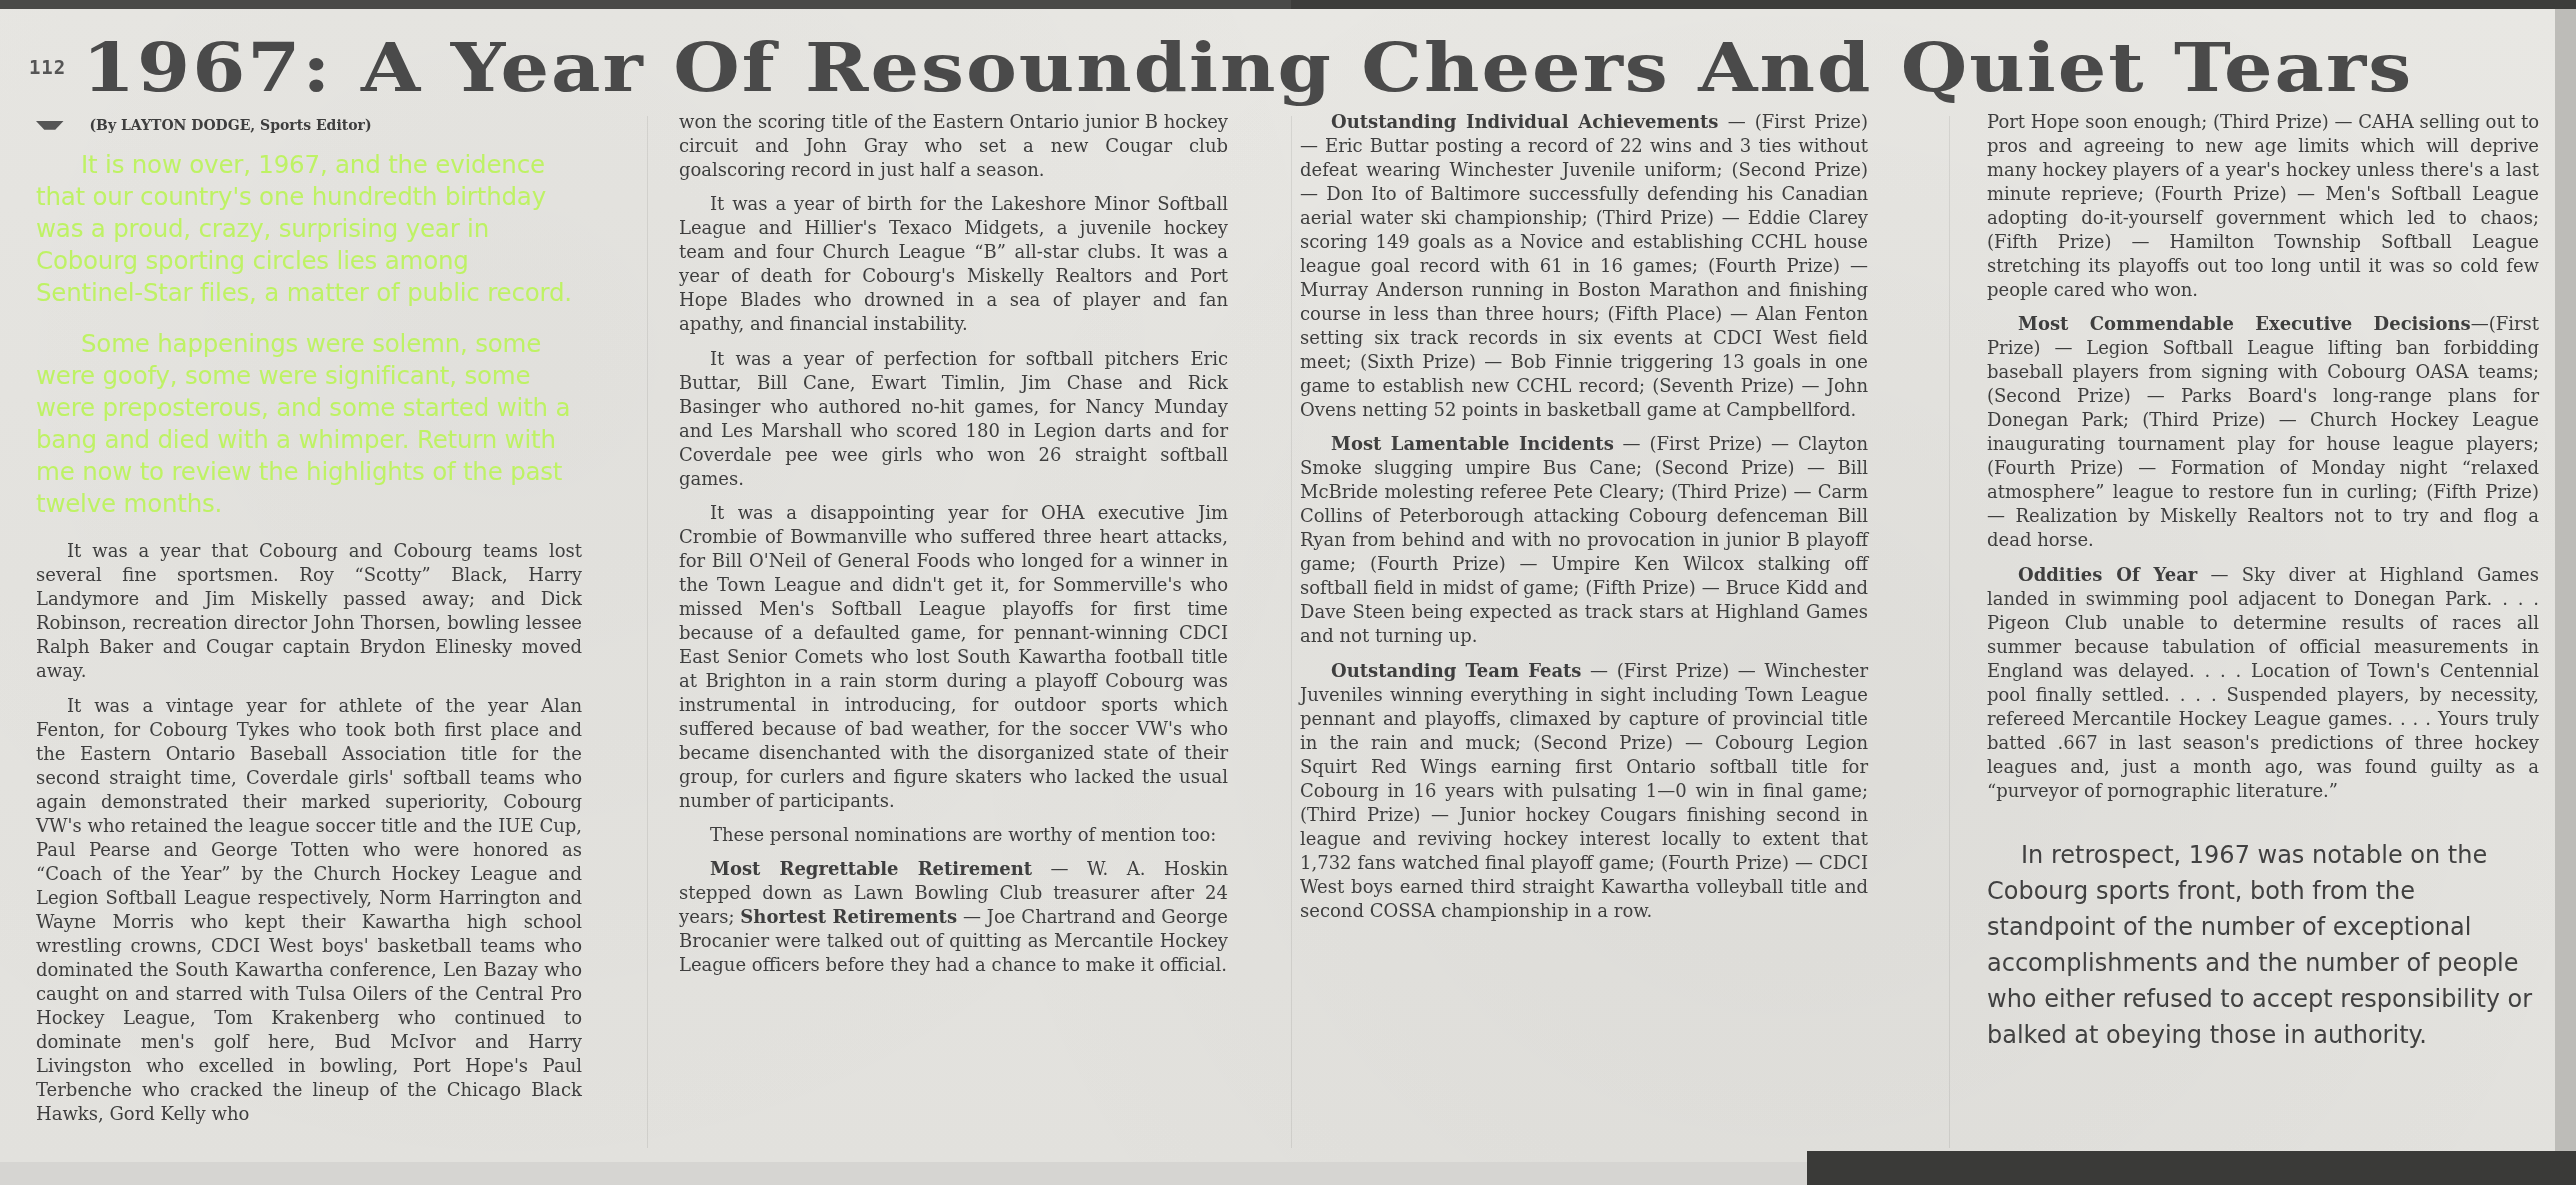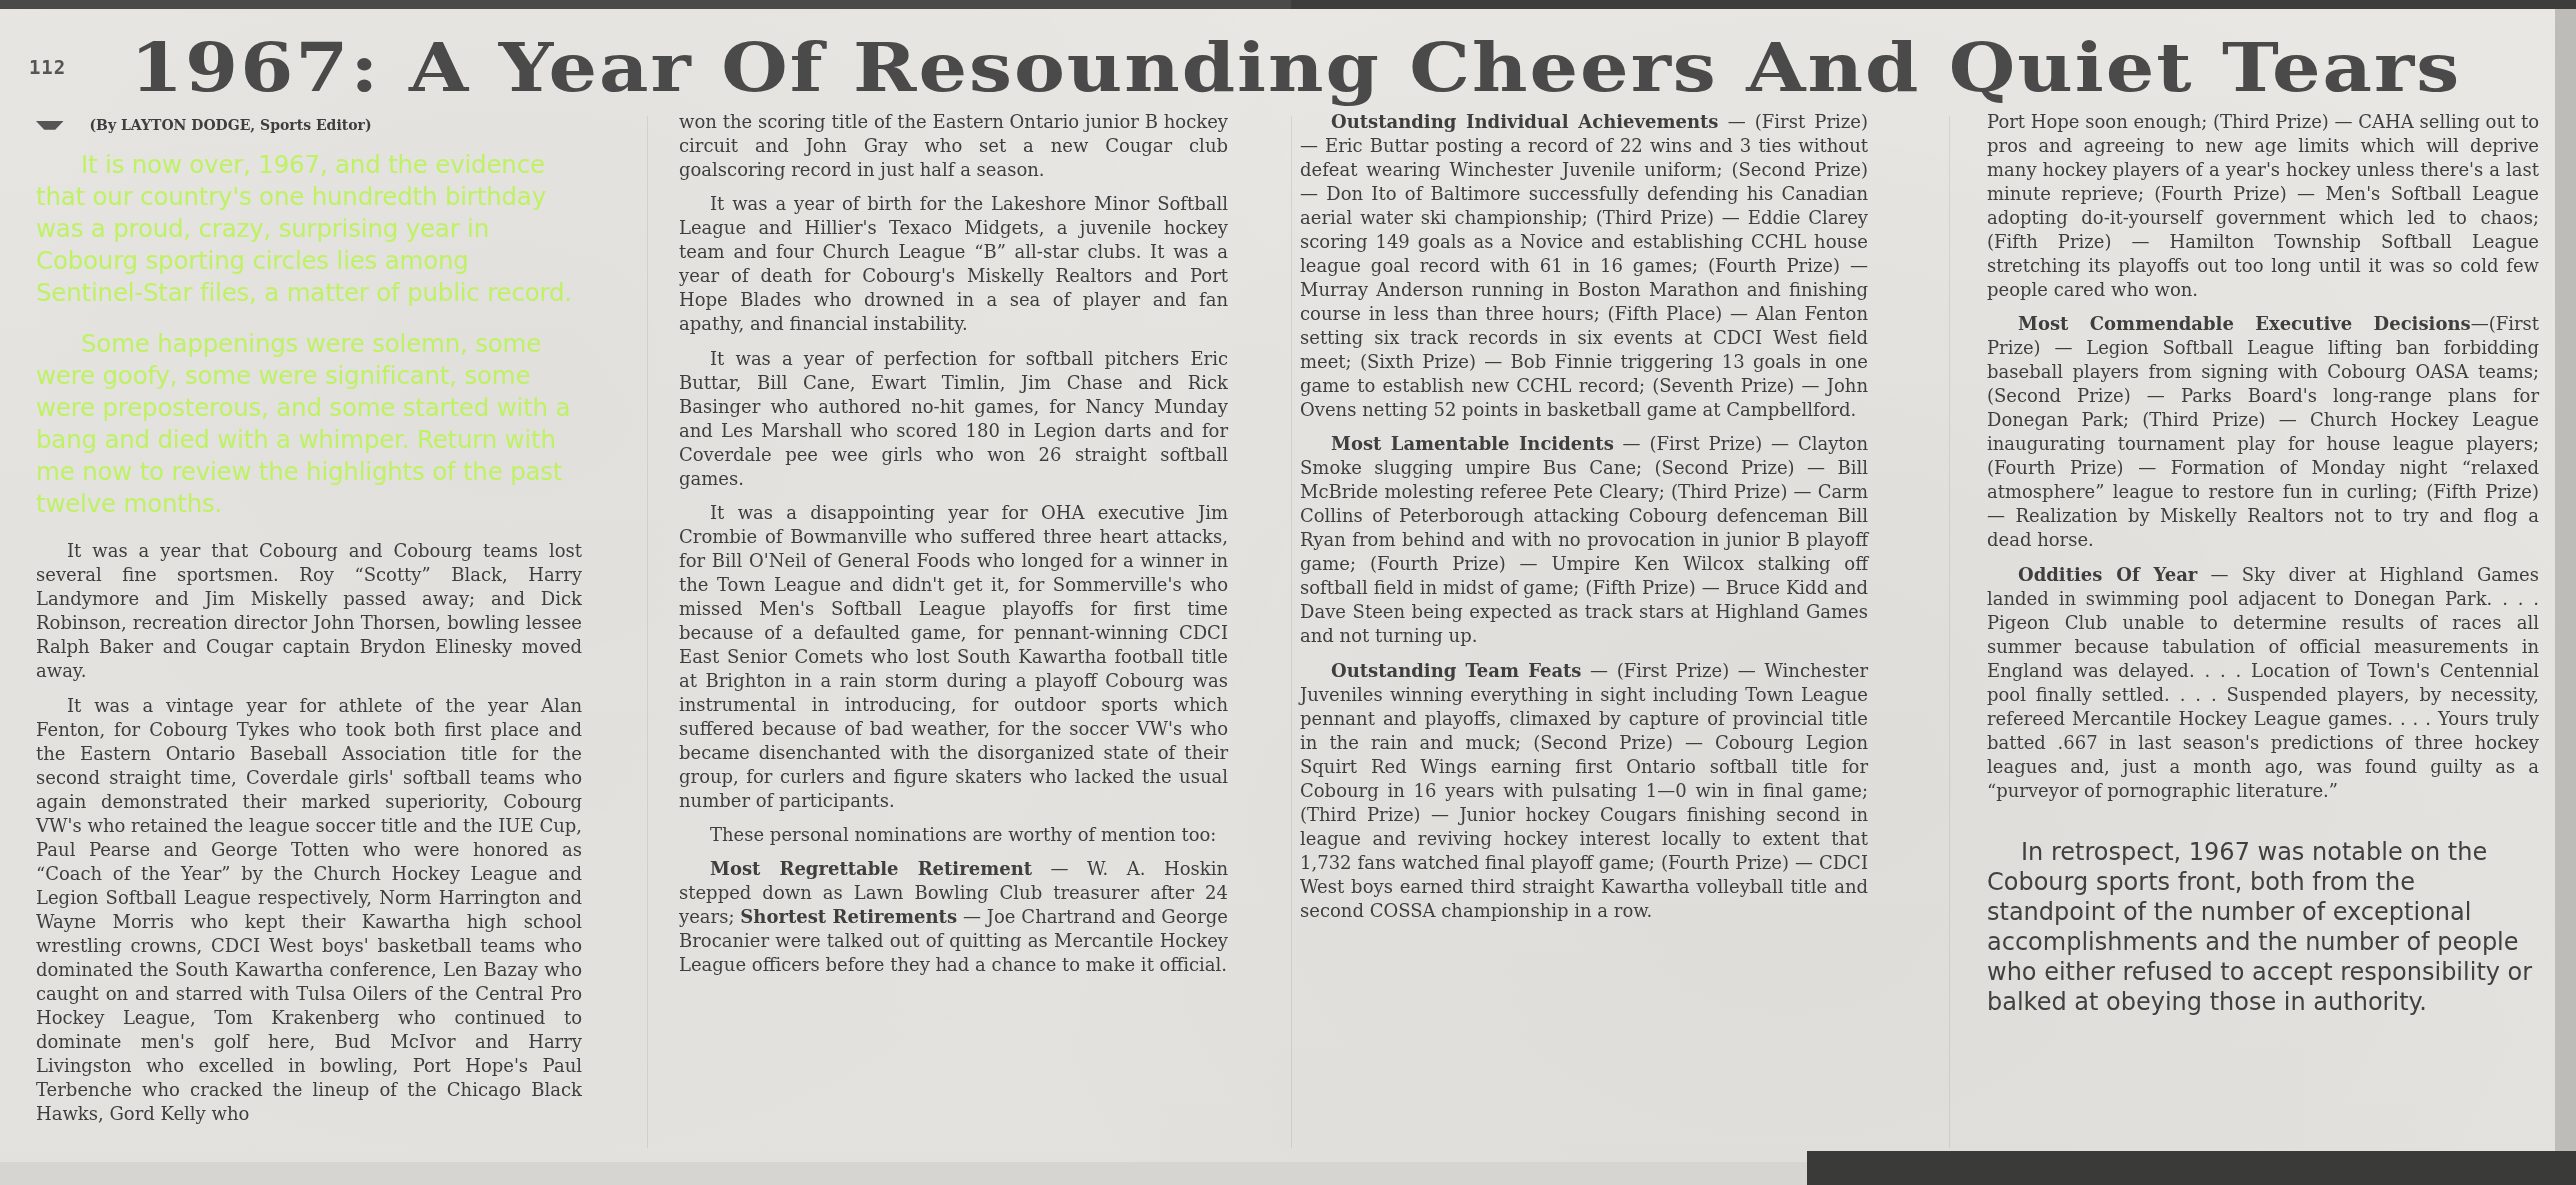--- a/index.html
+++ b/index.html
@@ -59,21 +59,20 @@
       background: #bdbcb8;
     }
     .headline {
       position: absolute;
       left: 29px;
       top: 24px;
       width: 2495px;
       height: 86px;
       display: flex;
       align-items: center;
-      gap: 48px;
     }
     .page-num {
       font-family: "DejaVu Sans Mono", monospace;
       font-weight: bold;
       font-size: 19px;
       color: #555;
       margin-right: 15.5px;
       letter-spacing: 0.9px;
     }
     .headline-text {
@@ -127,21 +126,21 @@
       line-height: 32px;
       color: #bef264;
       text-align: left;
       letter-spacing: -0.2px;
     }
     .intro p { margin: 0 0 19px 0; text-indent: 45px; }
     .bold { font-weight: bold; }
     .retro {
       font-family: "DejaVu Sans", sans-serif;
       font-size: 24px;
-      line-height: 30px;
+      line-height: 36px;
       color: #404040;
       text-align: left;
       margin-top: 34px;
     }
     .retro p { margin: 0; text-indent: 34px; }
     .col-rule {
       position: absolute;
       top: 116px;
       width: 0.9px;
       height: 1032px;

